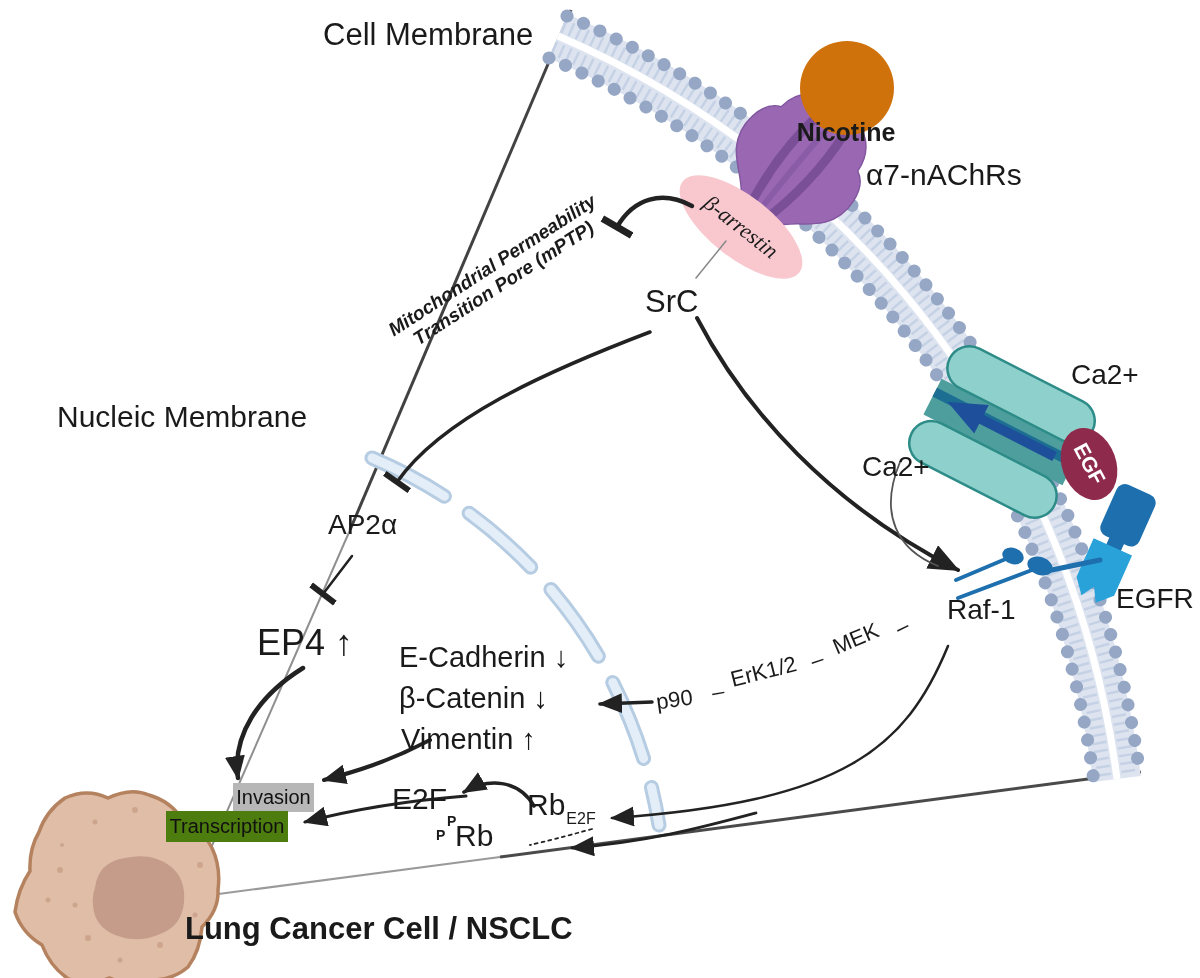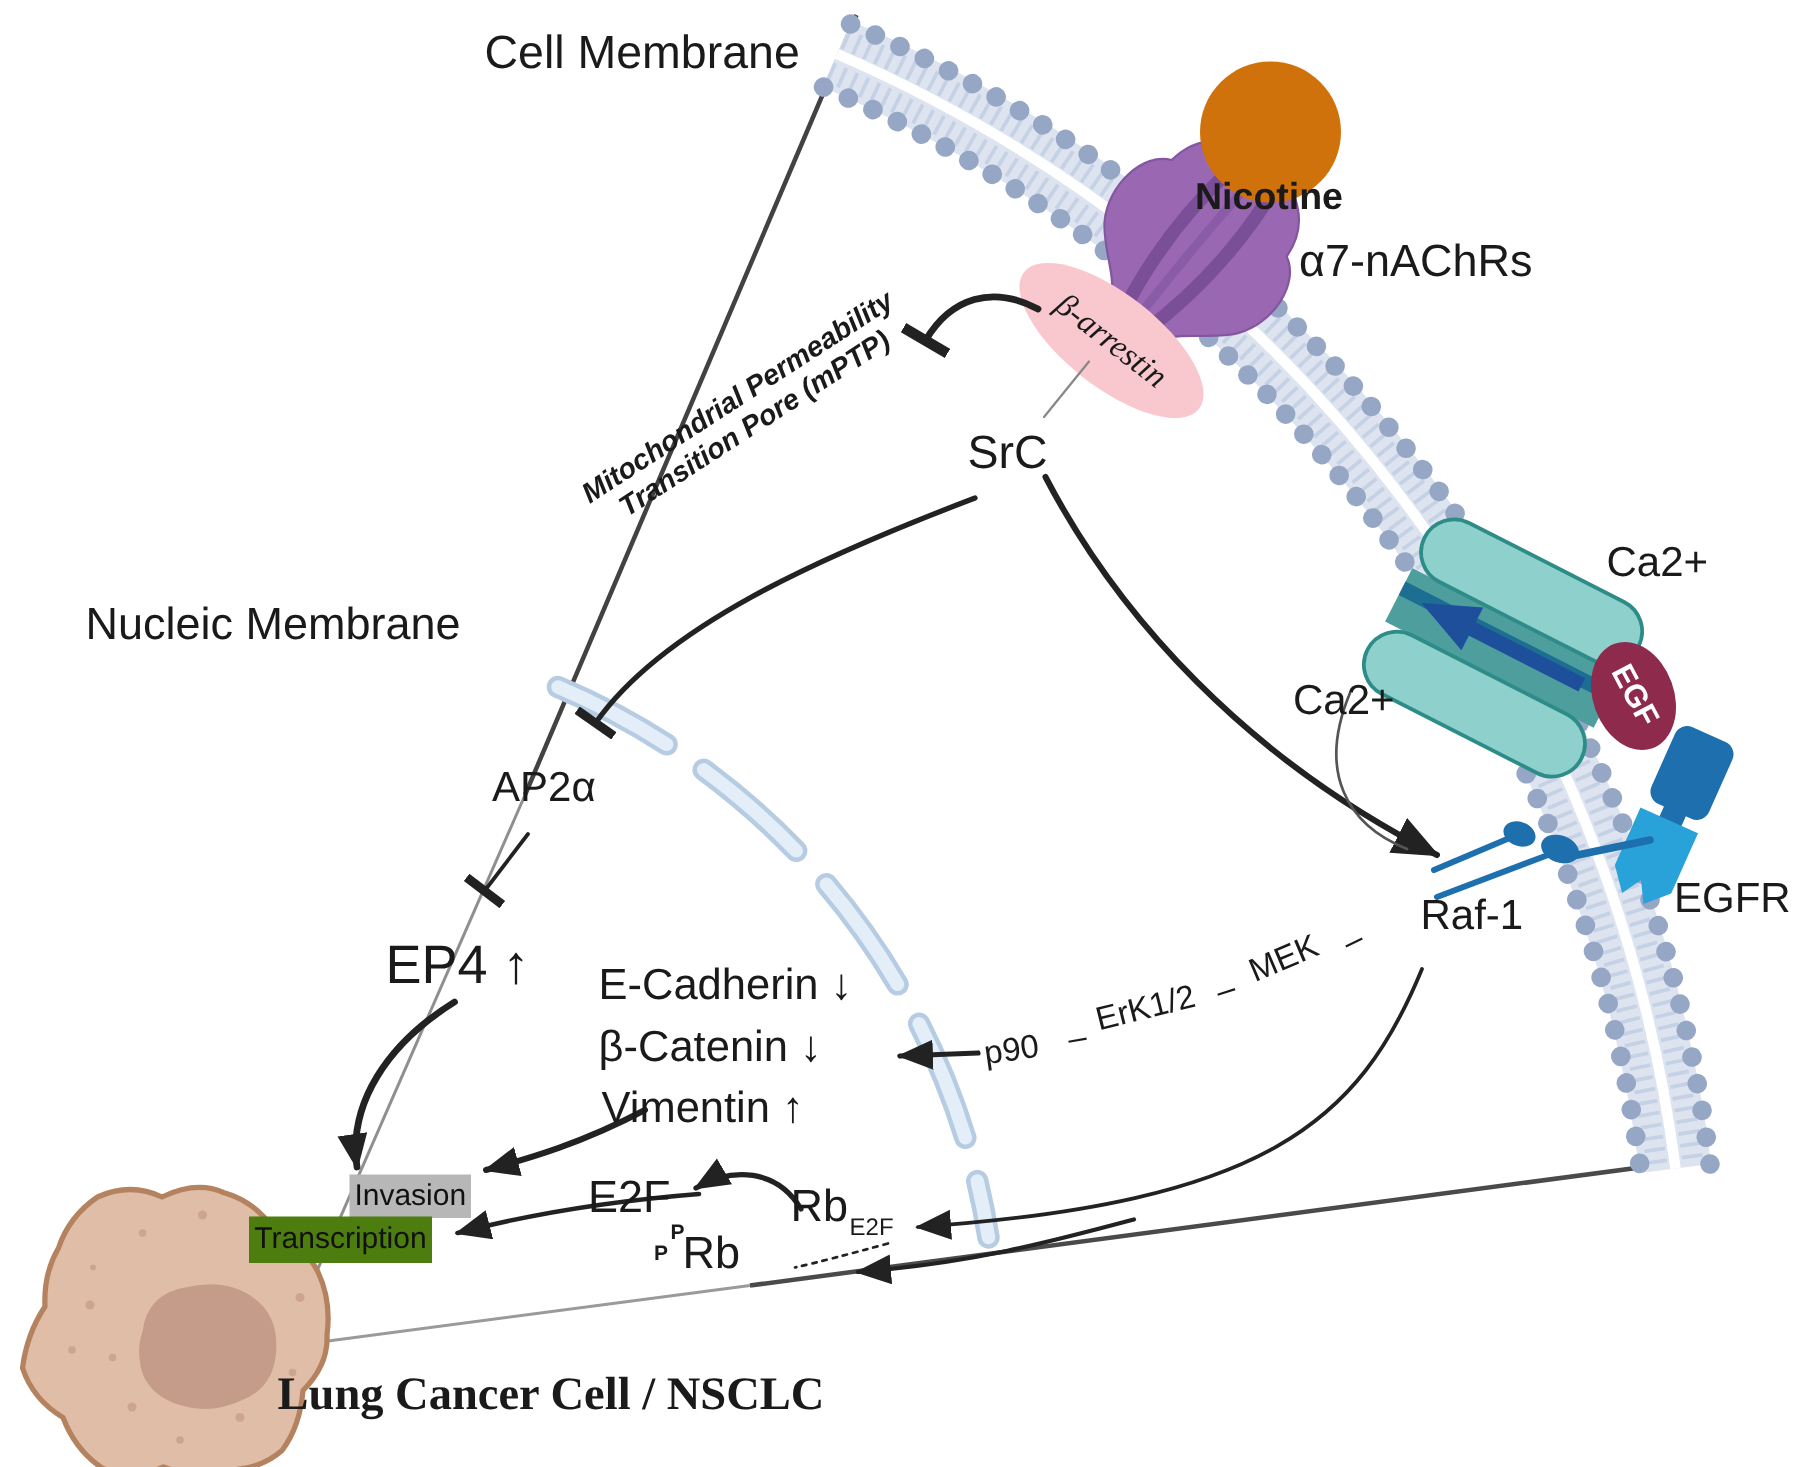--- a/index.html
+++ b/index.html
@@ -38,21 +38,21 @@
   .lbl-rbe2f{left:527px;top:789px;font-size:30px;}
   .lbl-rbe2f .sub{font-size:16px;position:relative;top:9px;left:1px;}
   .prb{left:436px;top:814px;width:90px;height:48px;}
   .prb .p1{position:absolute;left:11px;top:0;font-size:14px;font-weight:600;}
   .prb .p2{position:absolute;left:0;top:14px;font-size:14px;font-weight:600;}
   .prb .rb{position:absolute;left:19px;top:6px;font-size:30px;}
   .box{position:absolute;display:flex;align-items:center;justify-content:center;
       font-size:20px;color:#111;}
   .box-invasion{left:233px;top:783px;width:81px;height:29px;background:#b7b7b7;}
   .box-transcription{left:166px;top:811px;width:122px;height:31px;background:#4d7c0f;}
-  .lbl-caption{left:185px;top:912px;font-size:31px;font-weight:700;font-family:Liberation Serif, serif;}
+  .lbl-caption{left:185px;top:912px;font-size:31px;font-weight:700;}
 </style>
 </head>
 <body>
 
 <div id="fig">
   <svg id="layers" viewBox="0 0 1200 978" xmlns="http://www.w3.org/2000/svg">
     <defs>
       <marker id="arrowM" markerUnits="userSpaceOnUse" markerWidth="26" markerHeight="21" refX="22" refY="10" orient="auto">
         <path d="M0,0 L24,10 L0,20 Z" fill="#222"></path>
       </marker>

